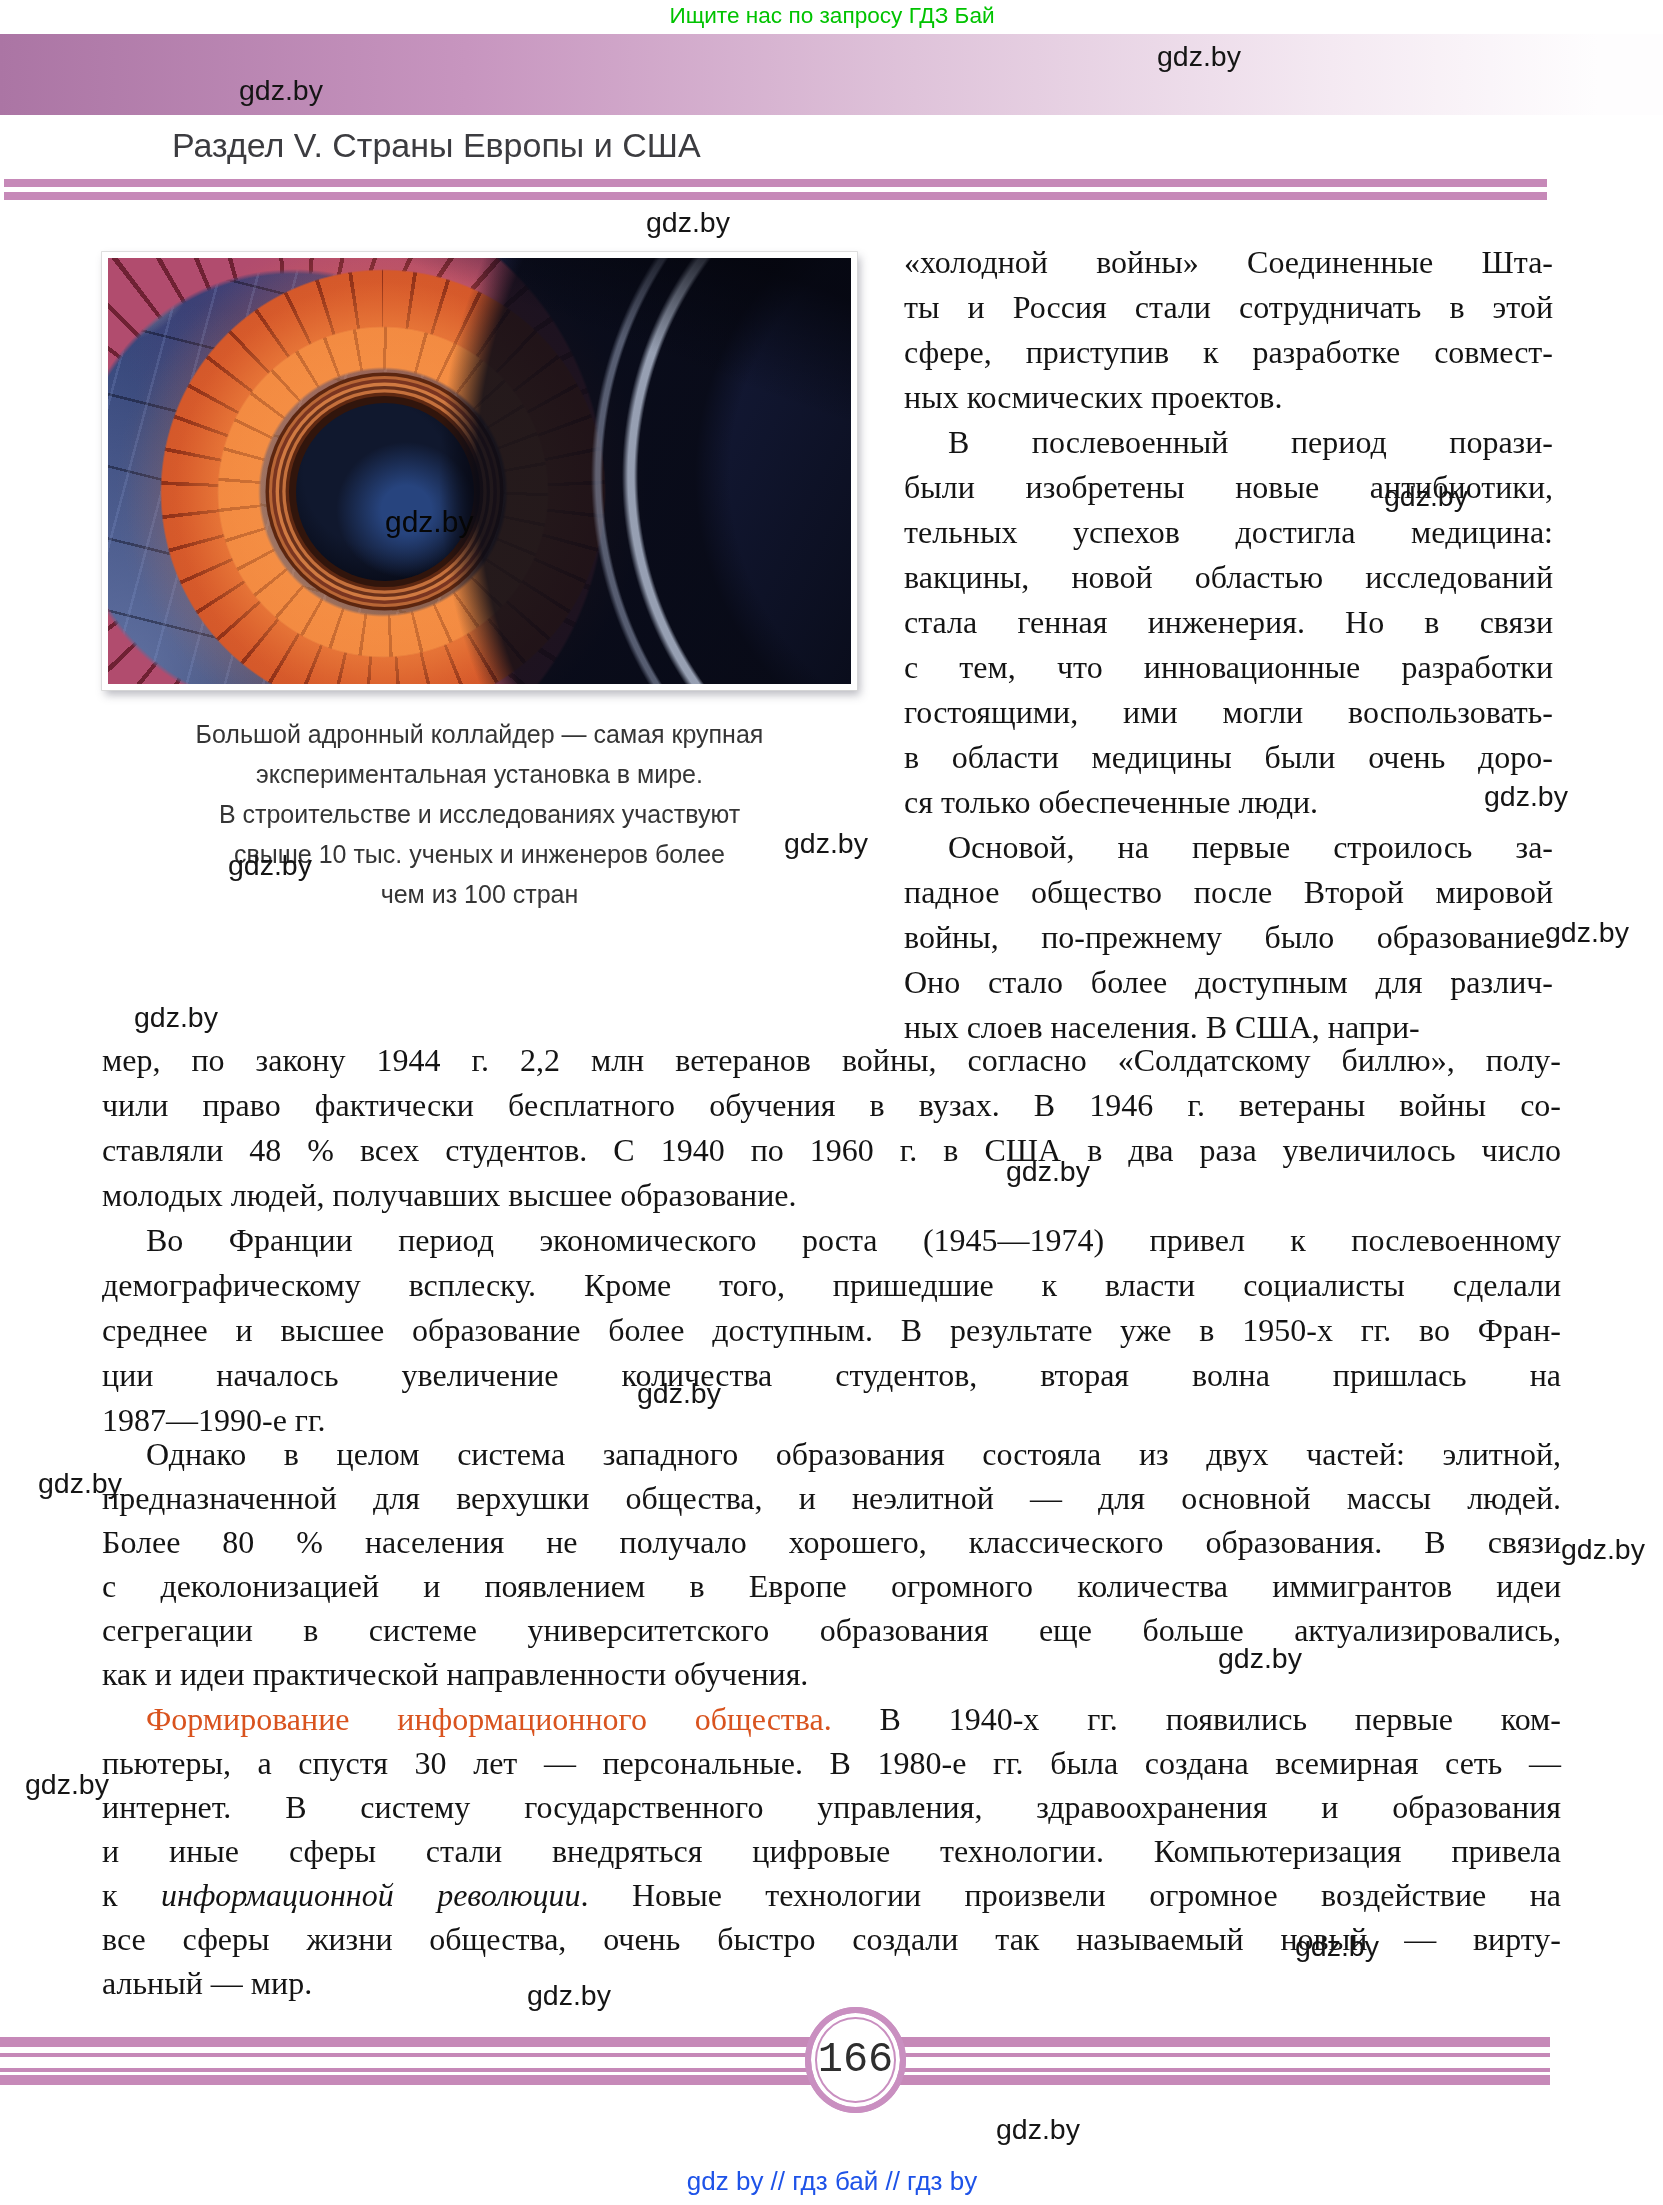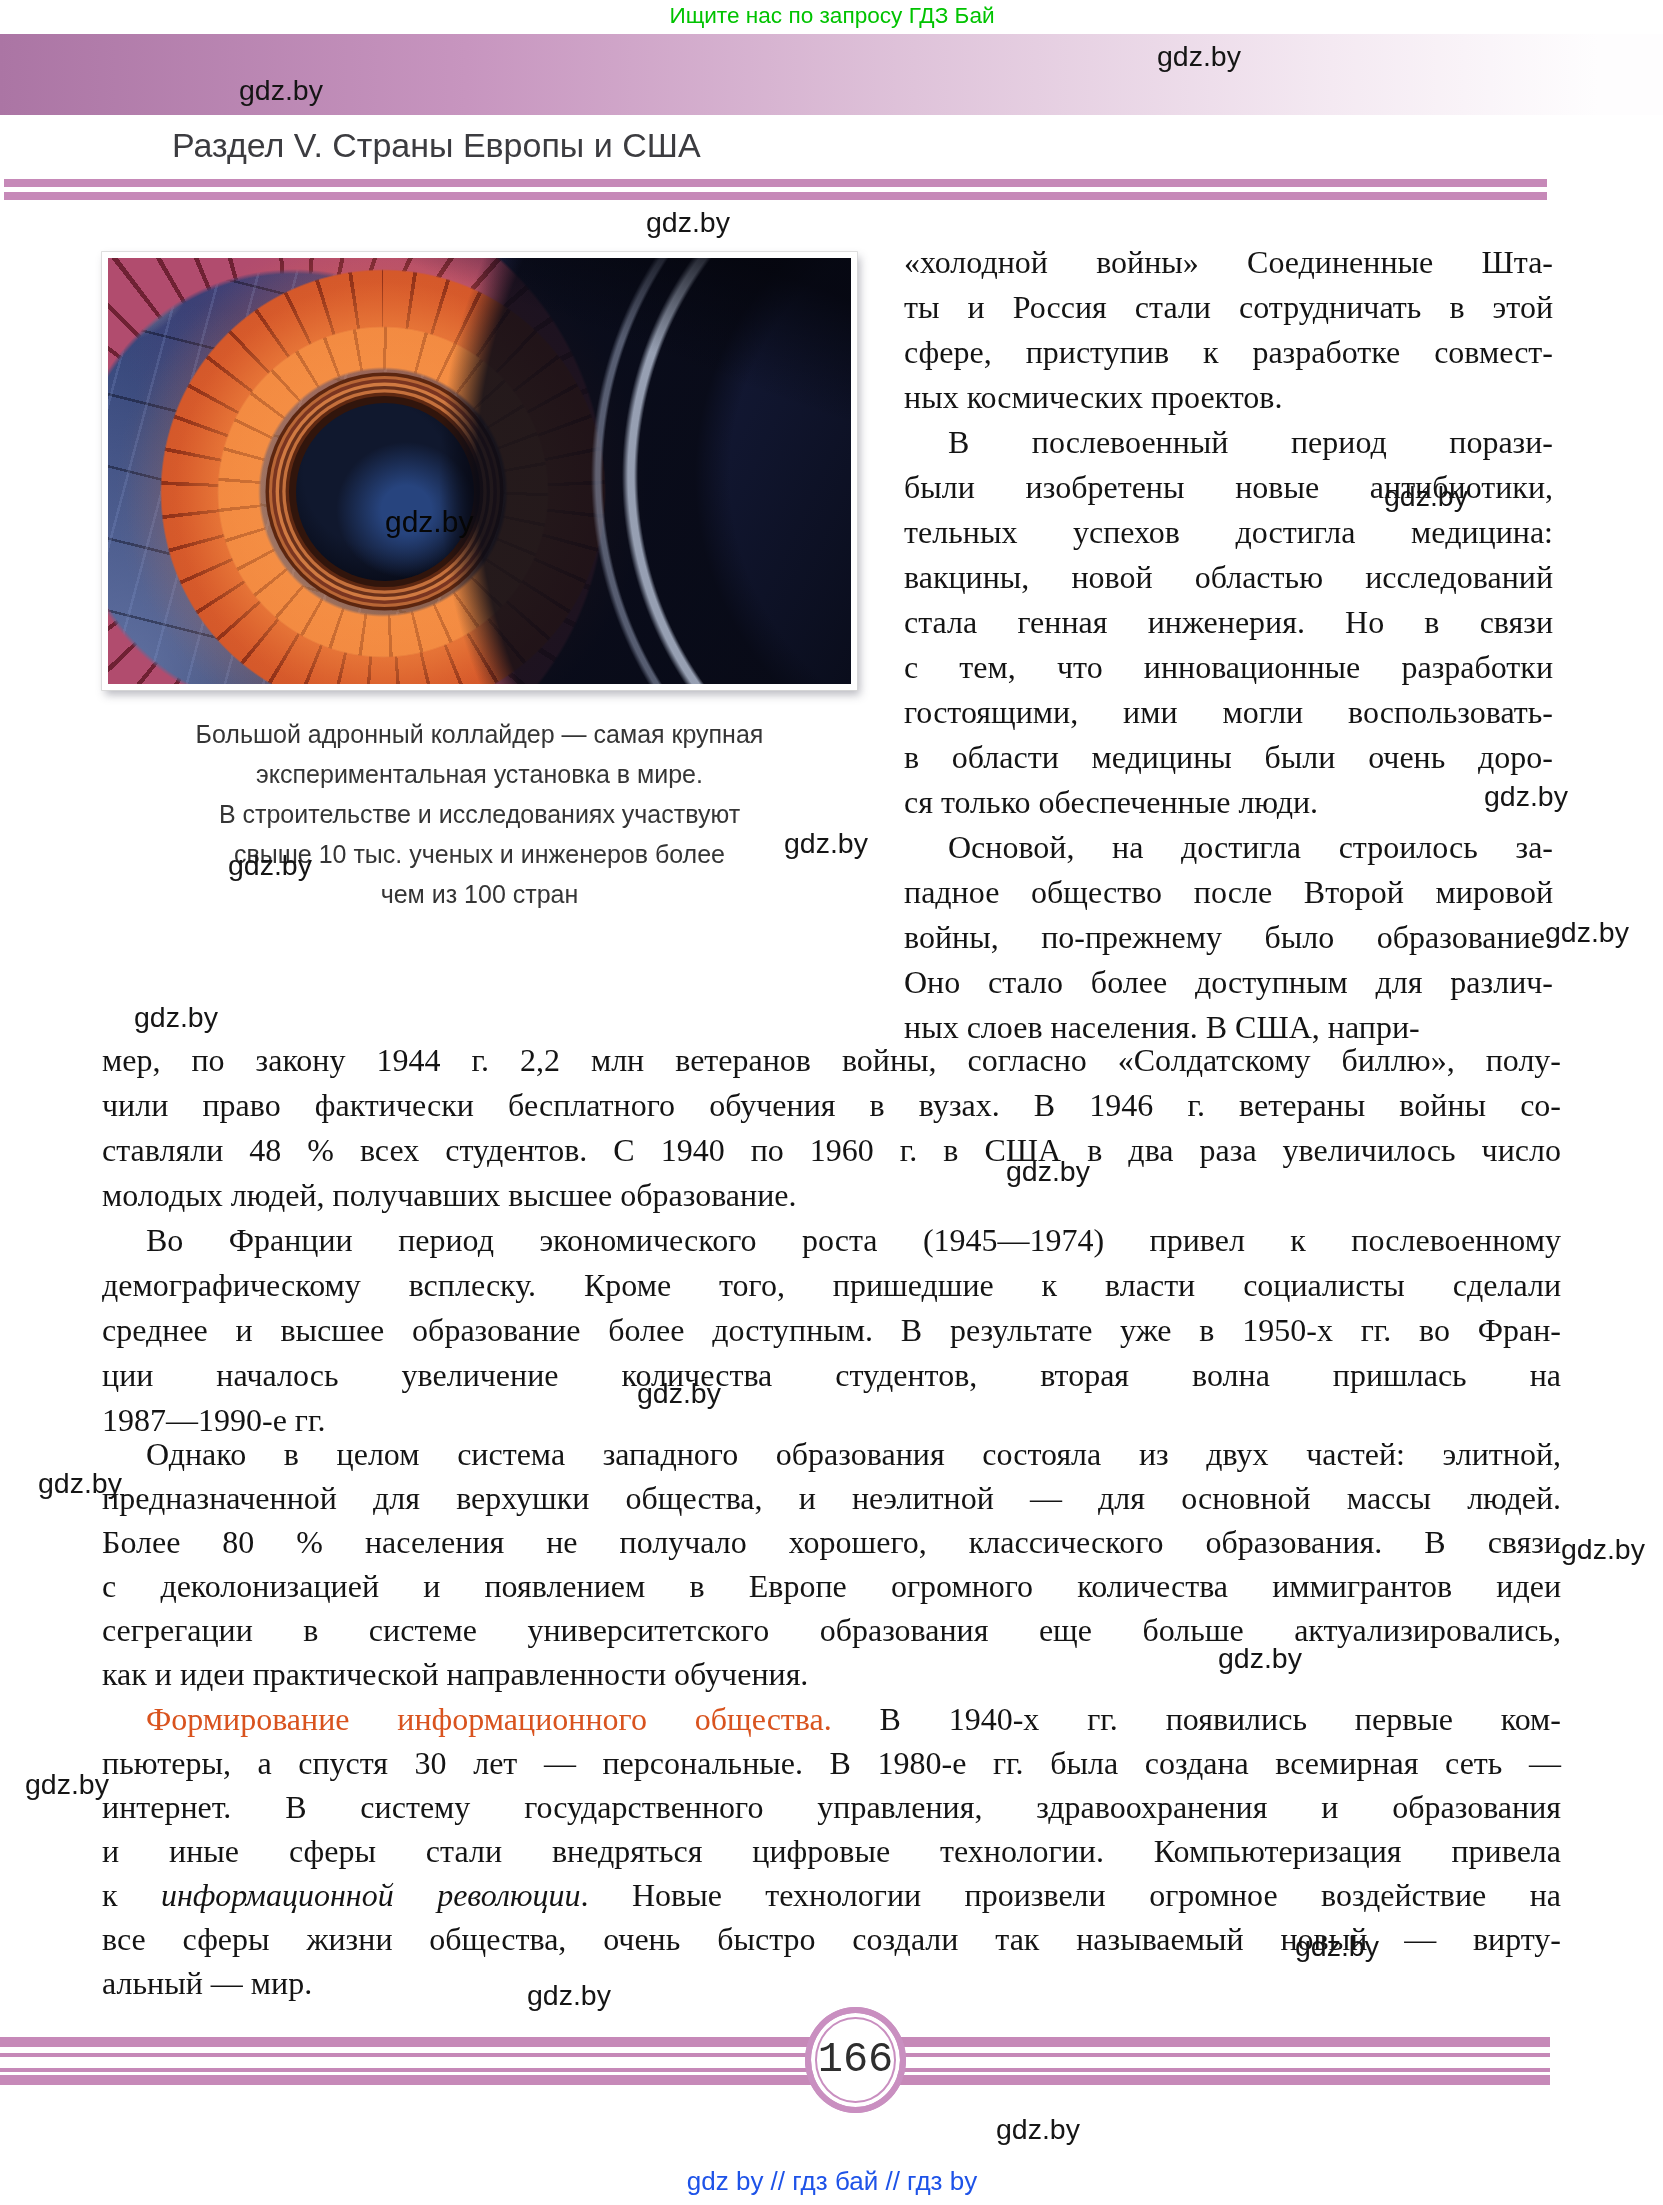--- a/index.html
+++ b/index.html
@@ -142,21 +142,21 @@
     <div class="line end">ных космических проектов.</div>
     <div class="line ind">В послевоенный период порази-</div>
     <div class="line">были изобретены новые антибиотики,</div>
     <div class="line">тельных успехов достигла медицина:</div>
     <div class="line">вакцины, новой областью исследований</div>
     <div class="line">стала генная инженерия. Но в связи</div>
     <div class="line">с тем, что инновационные разработки</div>
     <div class="line">гостоящими, ими могли воспользовать-</div>
     <div class="line">в области медицины были очень доро-</div>
     <div class="line end">ся только обеспеченные люди.</div>
-    <div class="line ind">Основой, на достигла строилось за-</div>
+    <div class="line ind">Основой, на первые строилось за-</div>
     <div class="line">падное общество после Второй мировой</div>
     <div class="line">войны, по-прежнему было образование.</div>
     <div class="line">Оно стало более доступным для различ-</div>
     <div class="line end">ных слоев населения. В США, напри-</div>
   </div>
 
   <span class="wm" style="left:1384px;top:480px">gdz.by</span>
   <span class="wm" style="left:1484px;top:780px">gdz.by</span>
   <span class="wm" style="left:784px;top:827px">gdz.by</span>
   <span class="wm" style="left:1545px;top:916px">gdz.by</span>

